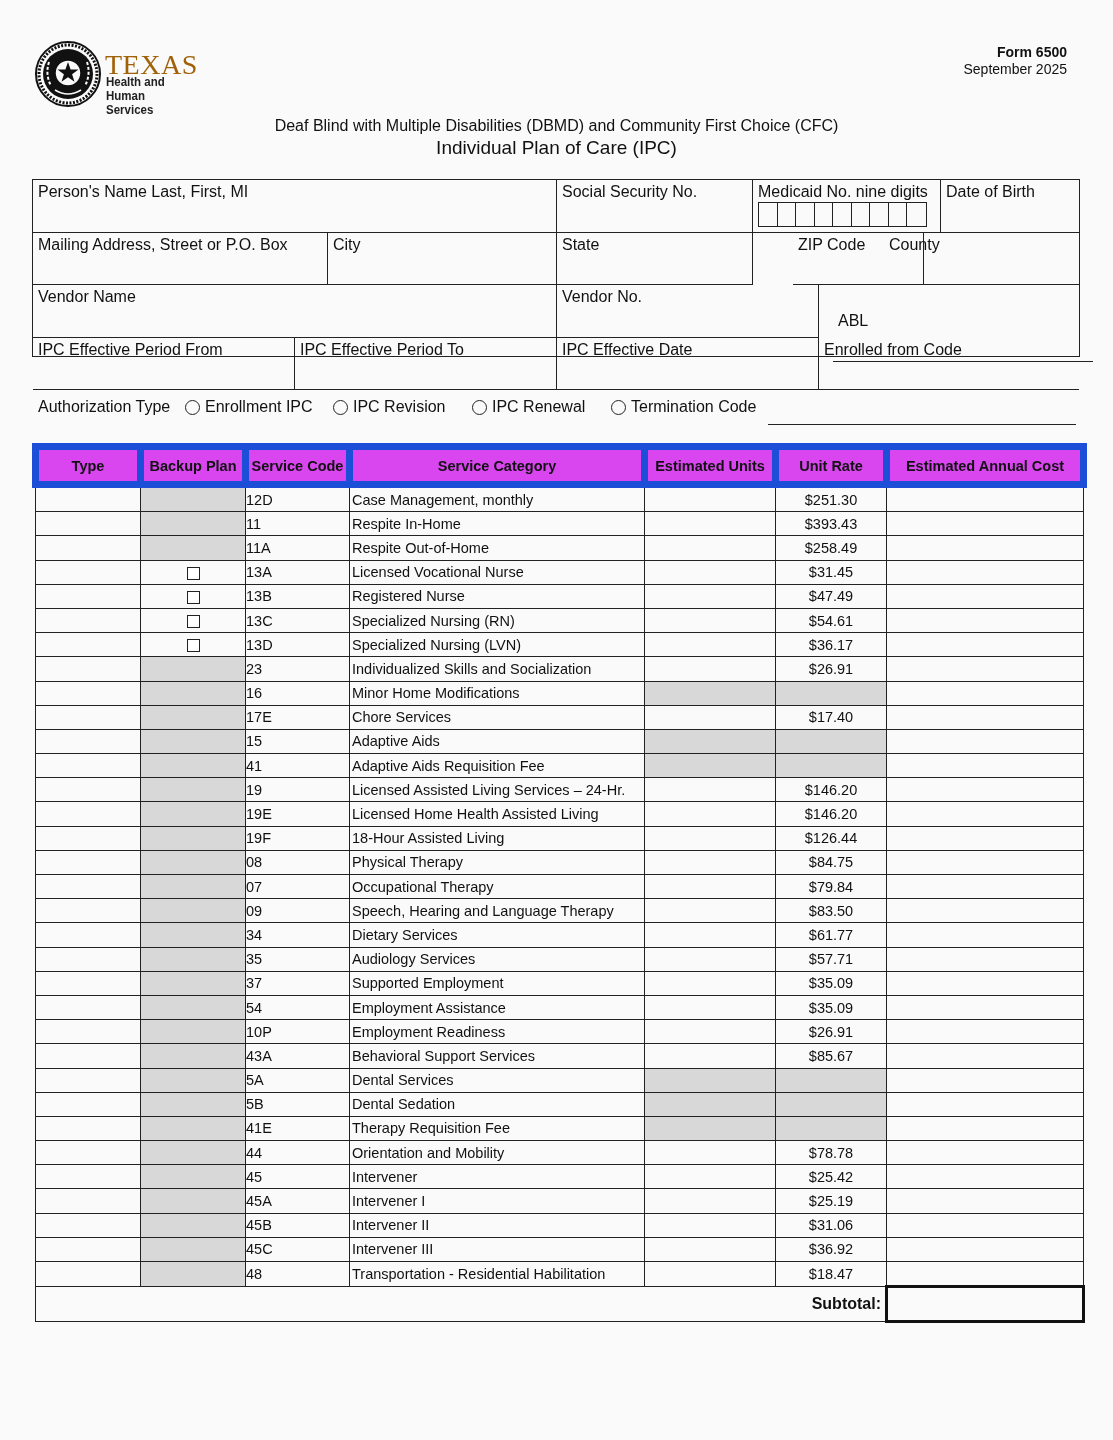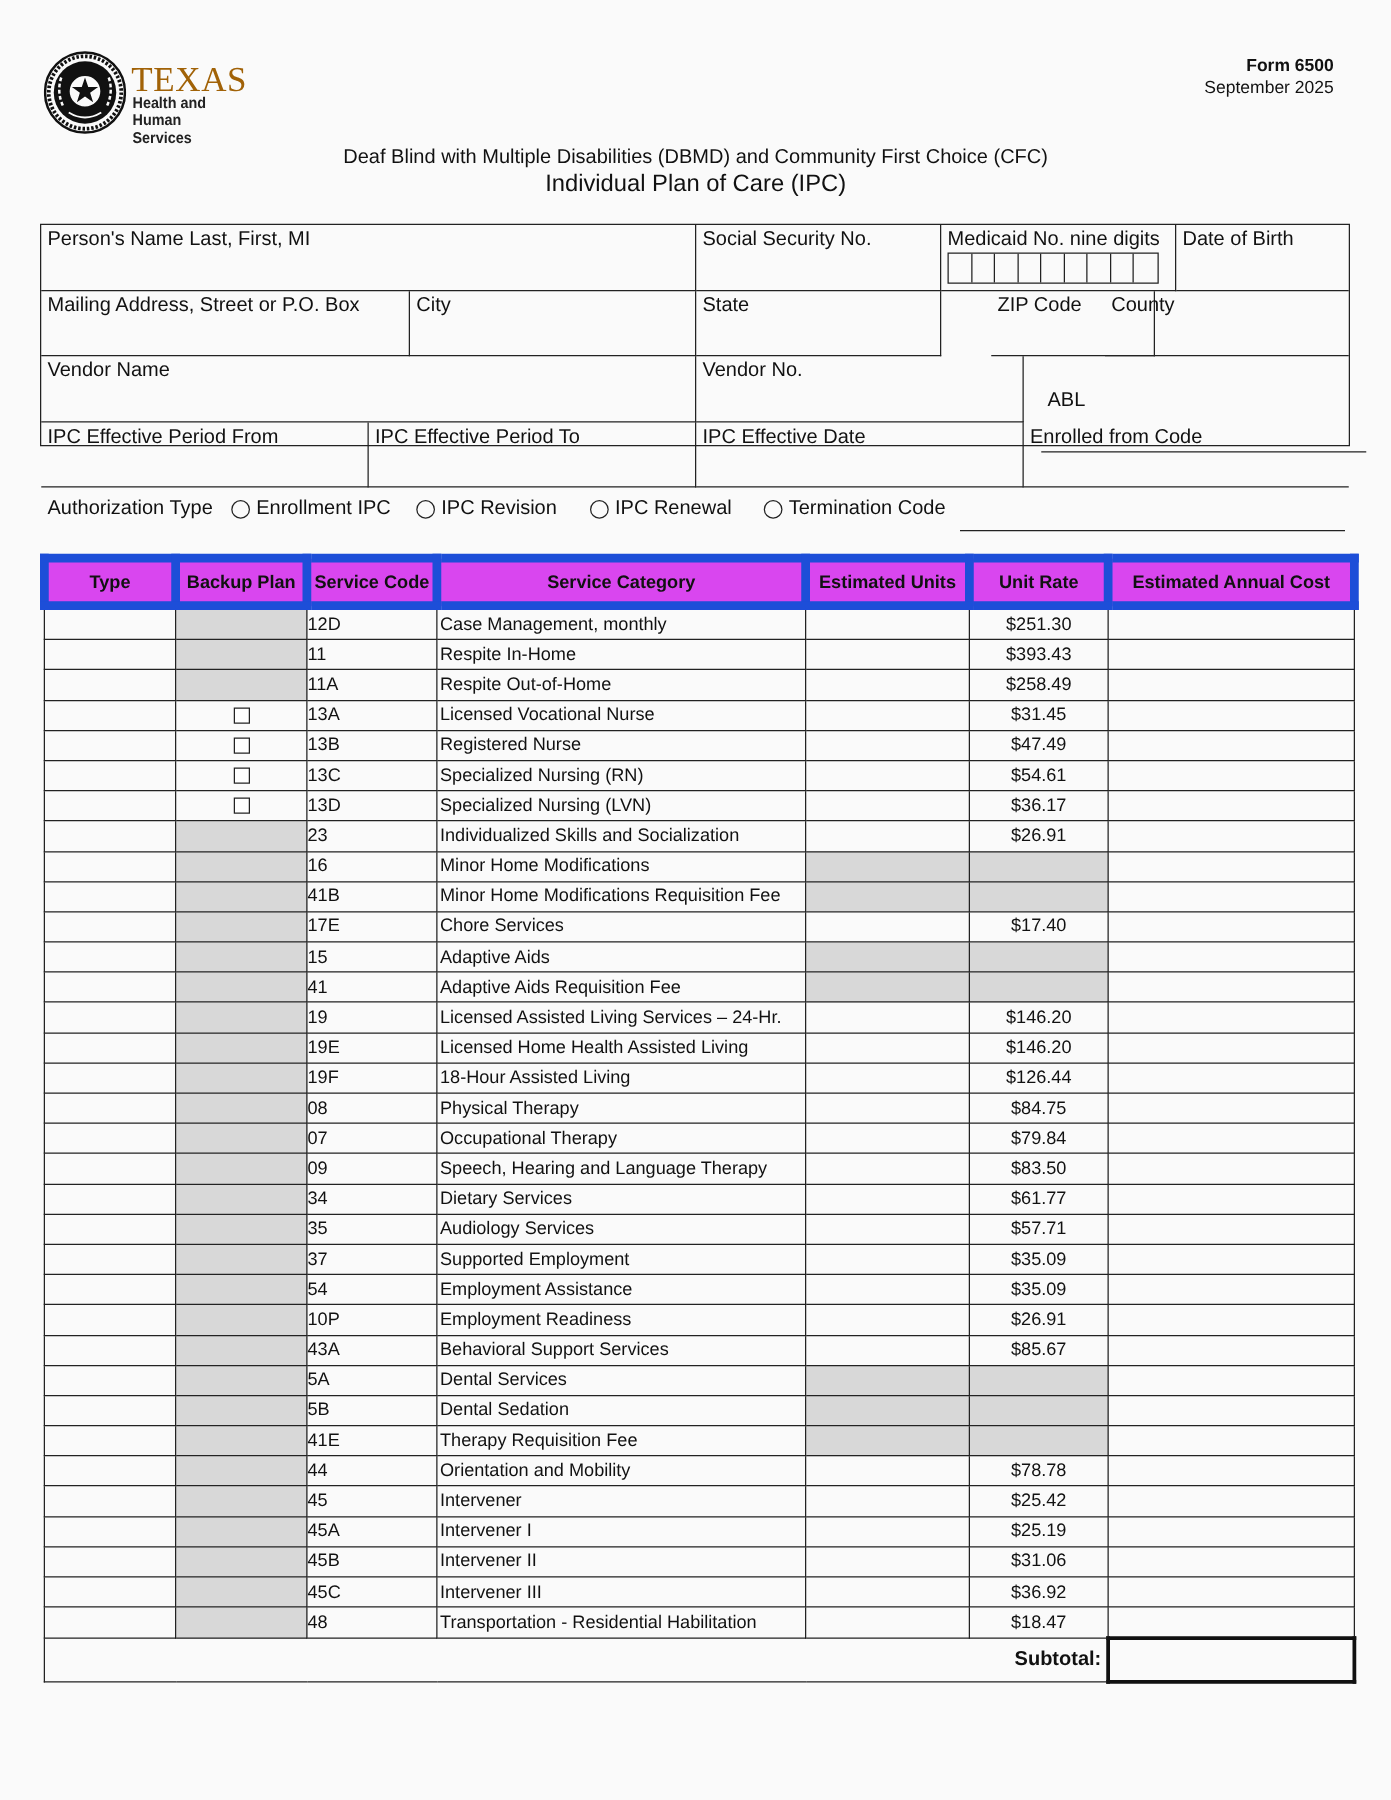--- a/index.html
+++ b/index.html
@@ -224,29 +224,20 @@
         <td class="shade"></td>
         <td class="code">16</td>
         <td class="cat">Minor Home Modifications</td>
         <td class="shade"></td>
         <td class="rate shade"></td>
         <td></td>
       </tr>
       <tr>
         <td></td>
         <td class="shade"></td>
-        <td class="code">41B</td>
-        <td class="cat">Minor Home Modifications Requisition Fee</td>
-        <td class="shade"></td>
-        <td class="rate shade"></td>
-        <td></td>
-      </tr>
-      <tr>
-        <td></td>
-        <td class="shade"></td>
         <td class="code">17E</td>
         <td class="cat">Chore Services</td>
         <td></td>
         <td class="rate">$17.40</td>
         <td></td>
       </tr>
       <tr>
         <td></td>
         <td class="shade"></td>
         <td class="code">15</td>

